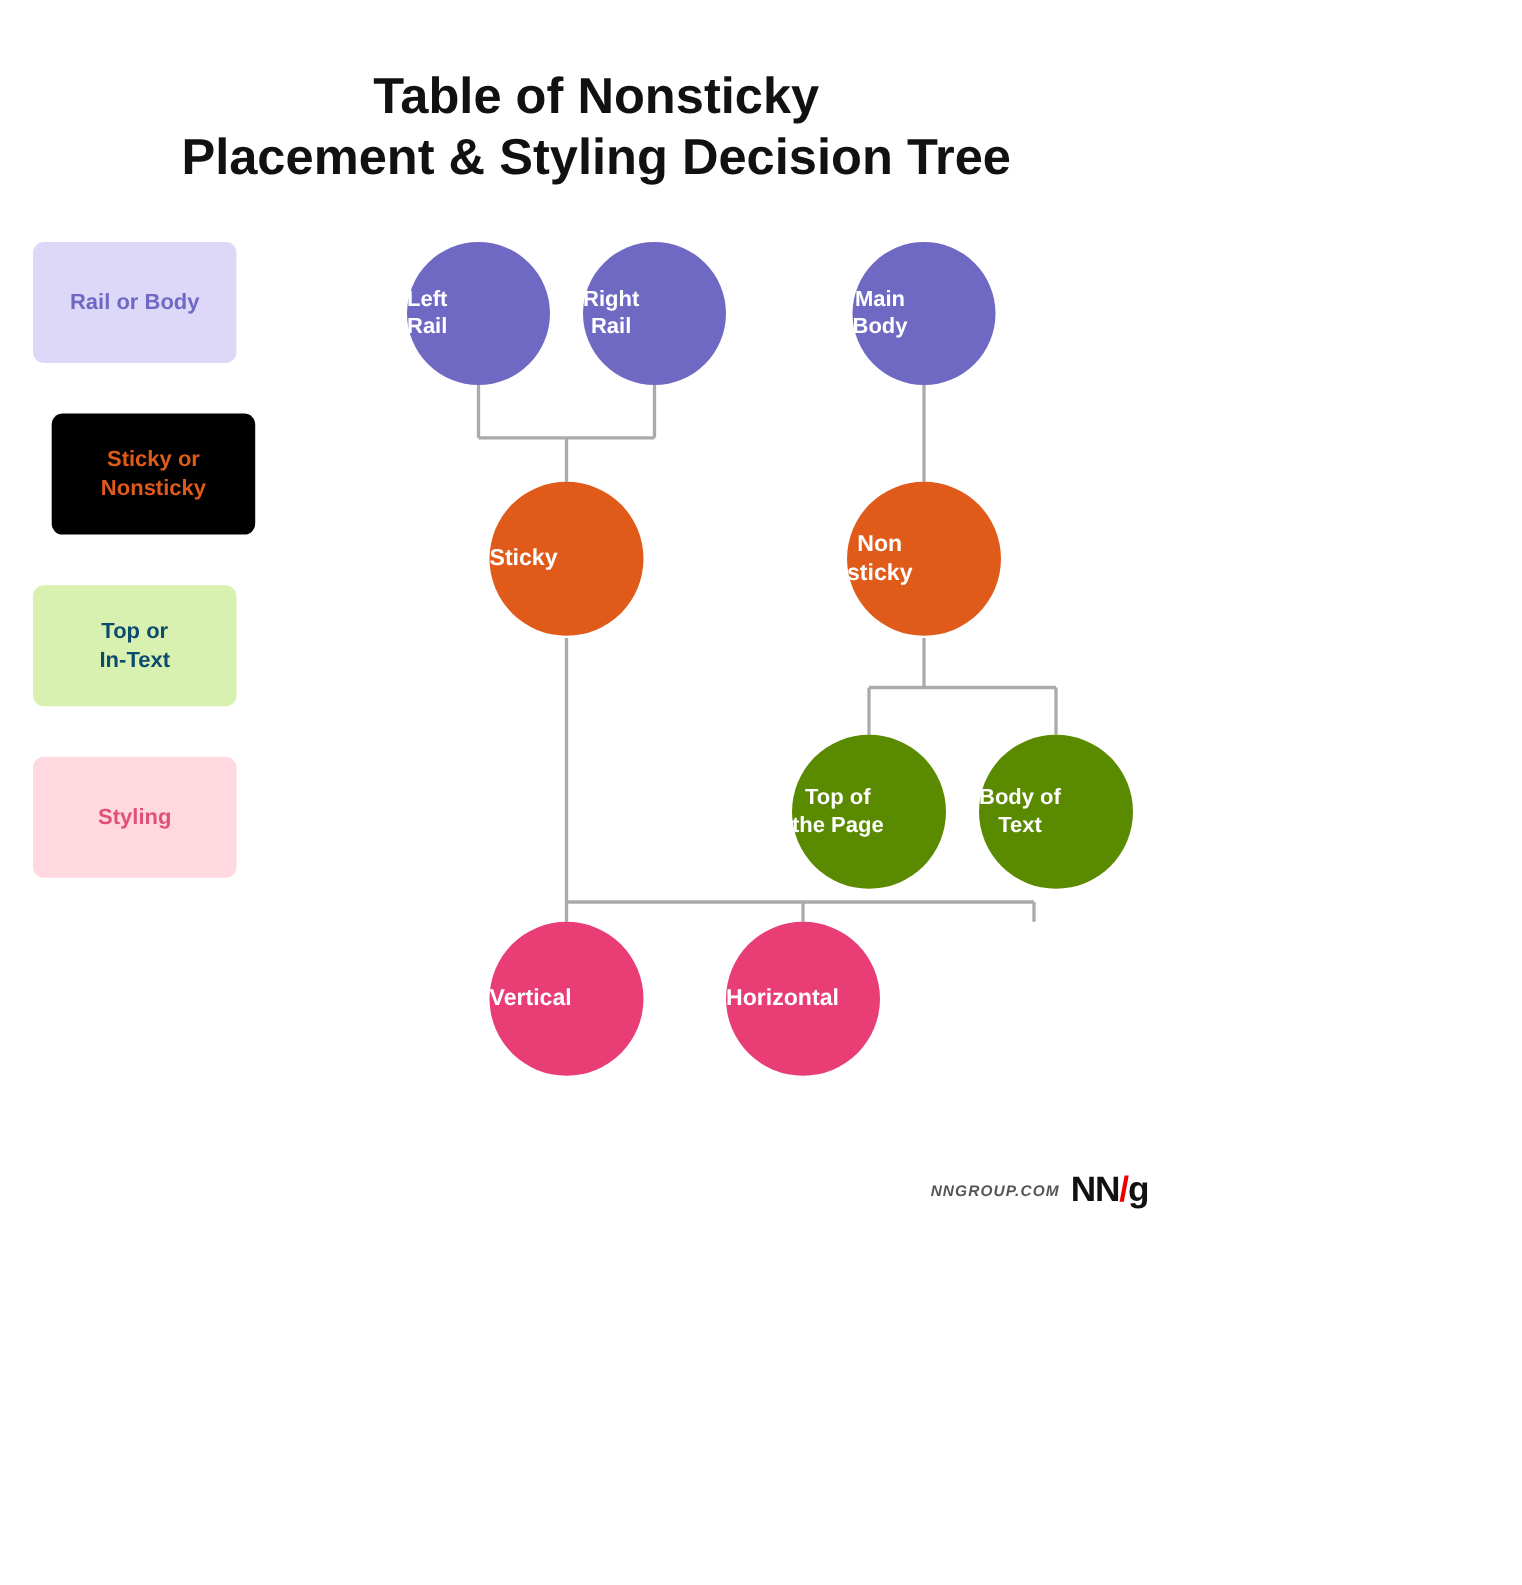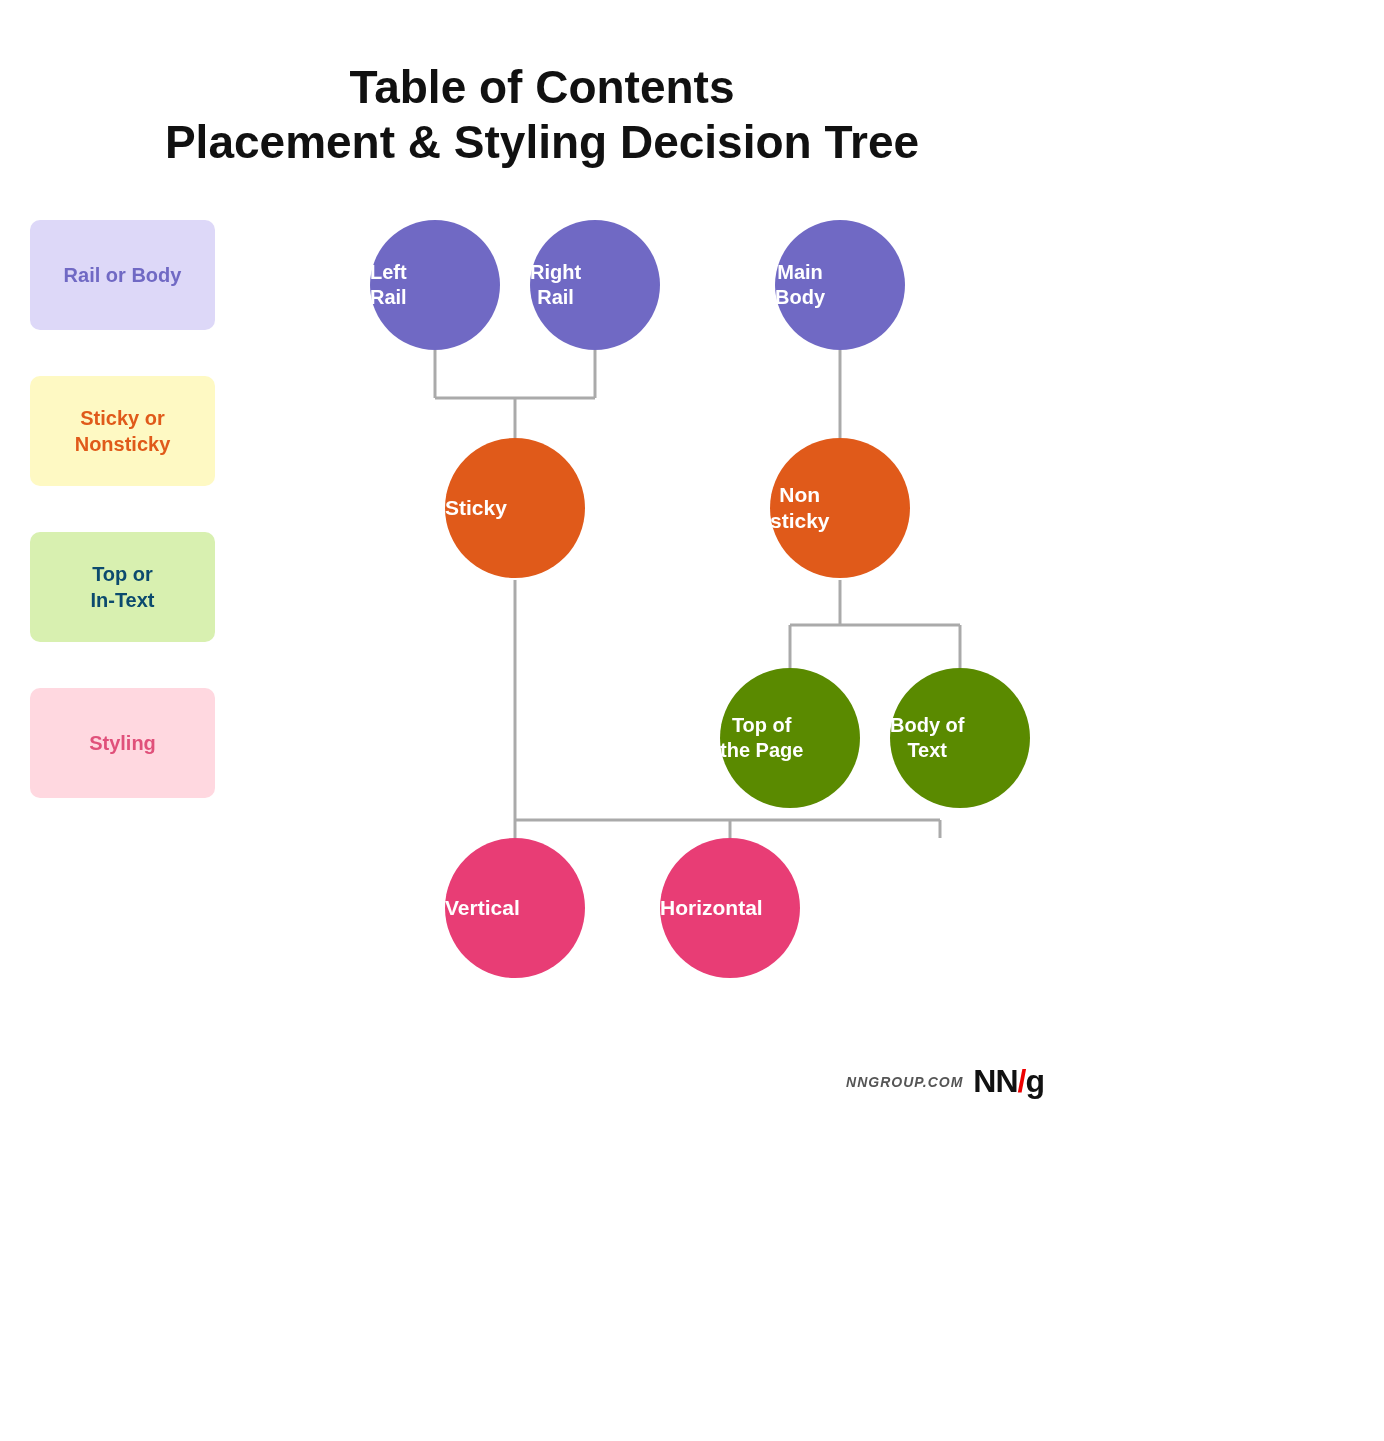--- a/index.html
+++ b/index.html
@@ -51,22 +51,23 @@
       font-size: 20px;
       font-weight: 700;
       line-height: 1.3;
     }
 
     .legend-box.rail-or-body {
       background: #ddd8f8;
       color: #7069c4;
     }
     .legend-box.sticky-or-nonsticky {
-      background: #fef9c3;
+      background: #000000;
       color: #e05a1a;
+      margin-left: 17px;
     }
     .legend-box.top-or-intext {
       background: #d8f0b0;
       color: #0c4a6e;
     }
     .legend-box.layout {
       background: #ffd8e0;
       color: #e0507a;
     }
 
@@ -141,21 +142,21 @@
     }
     .branding-logo span.red {
       color: #e00;
     }
   </style>
 </head>
 <body>
 
 <div class="page-title">
   <h1>
-    <span>Table of Contents</span><br>
+    <span>Table of Nonsticky</span><br>
     <span>Placement &amp; Styling Decision Tree</span>
   </h1>
 </div>
 
 <div class="diagram-area">
 
   <svg class="connectors">
 
     <line x1="435" y1="130" x2="435" y2="178" stroke="#aaa" stroke-width="3" fill="none"></line>
 

